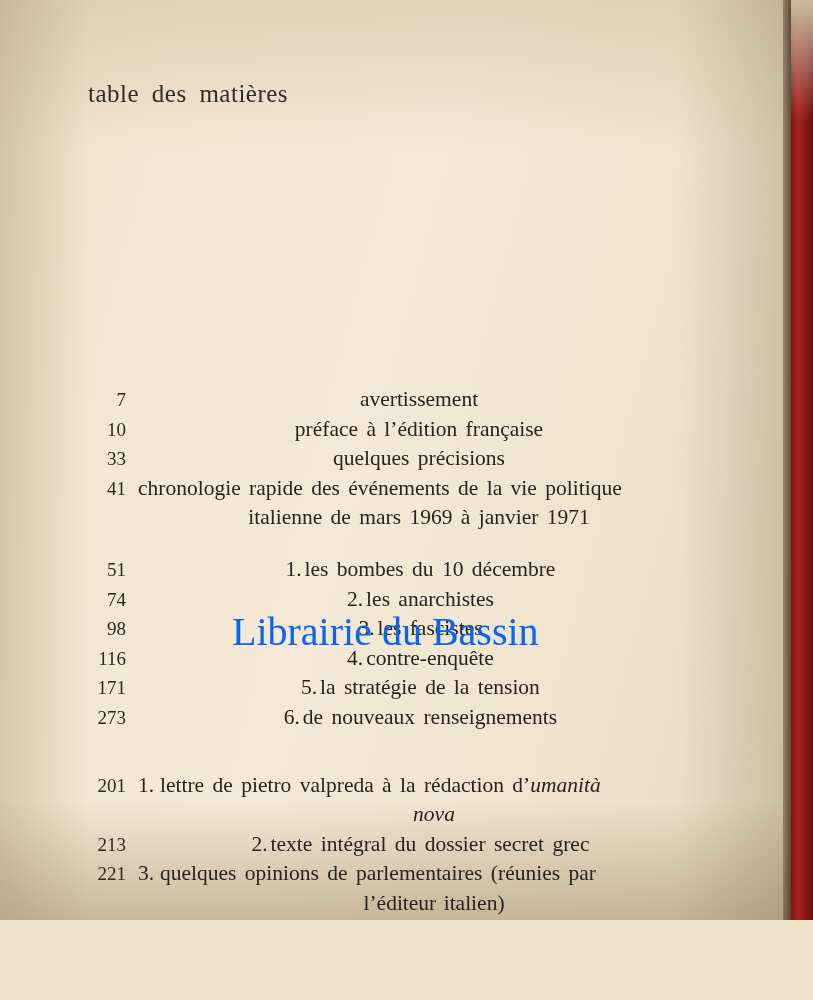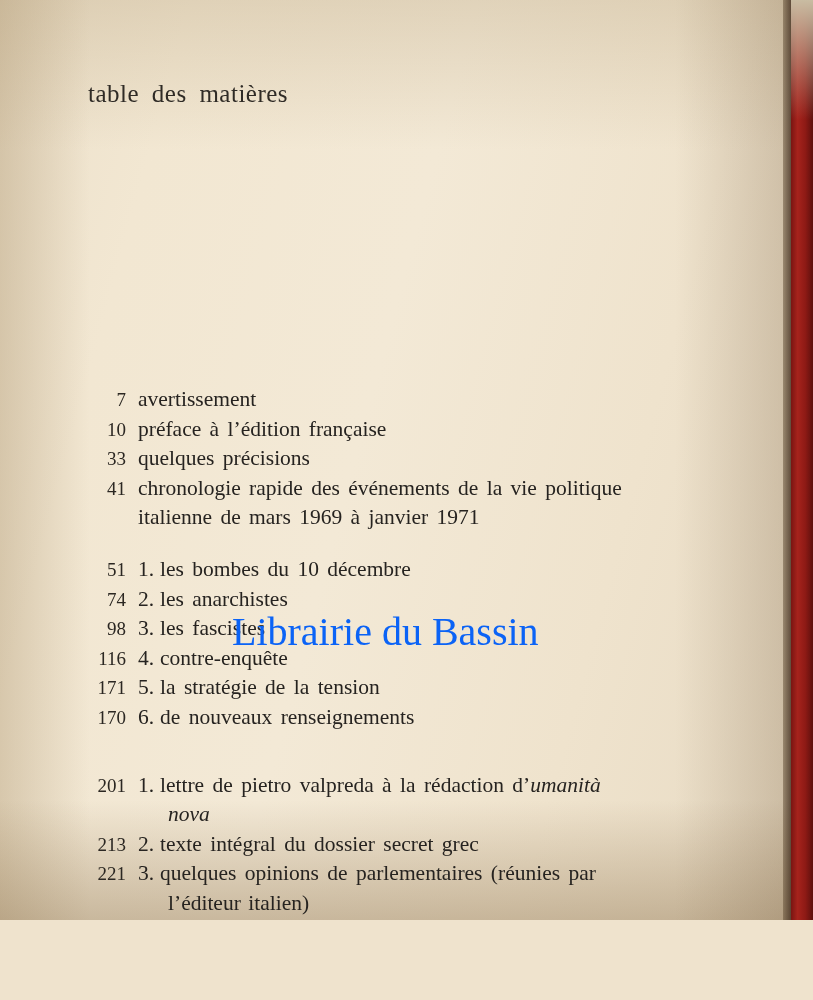--- a/index.html
+++ b/index.html
@@ -91,21 +91,21 @@
     padding-right: 12px;
     font-size: 19px;
     color: #2b2722;
     padding-top: 2px;
   }
   .label {
     flex: 1;
     text-align: justify;
     word-spacing: 3px;
   }
-  .label.nojust { text-align: left; }
+  .label.nojust { text-align: center; }
   .marker {
     display: inline-block;
     width: 22px;
   }
   .cont {
     padding-left: 0;
   }
   .gap-sm { height: 16px; }
   .gap-md { height: 22px; }
   .indent-cont {
@@ -200,21 +200,21 @@
     </div>
 
     <div class="entry">
       <div class="num">171</div>
       <div class="label nojust">
         <span class="marker">5.</span><span>la stratégie de la tension</span>
       </div>
     </div>
 
     <div class="entry">
-      <div class="num">170</div>
+      <div class="num">273</div>
       <div class="label nojust">
         <span class="marker">6.</span><span>de nouveaux renseignements</span>
       </div>
     </div>
 
     <div class="gap-md"></div>
 
 
     <div class="gap-sm"></div>
 

